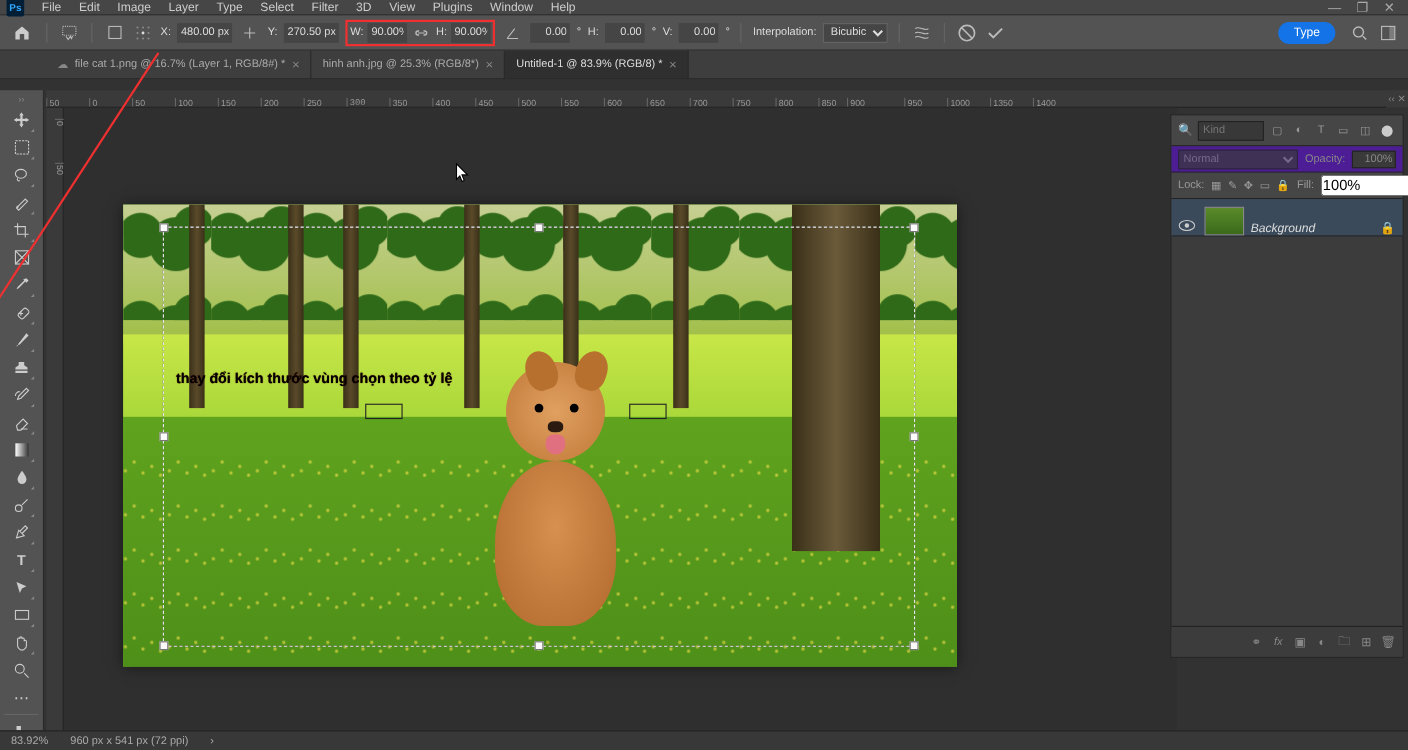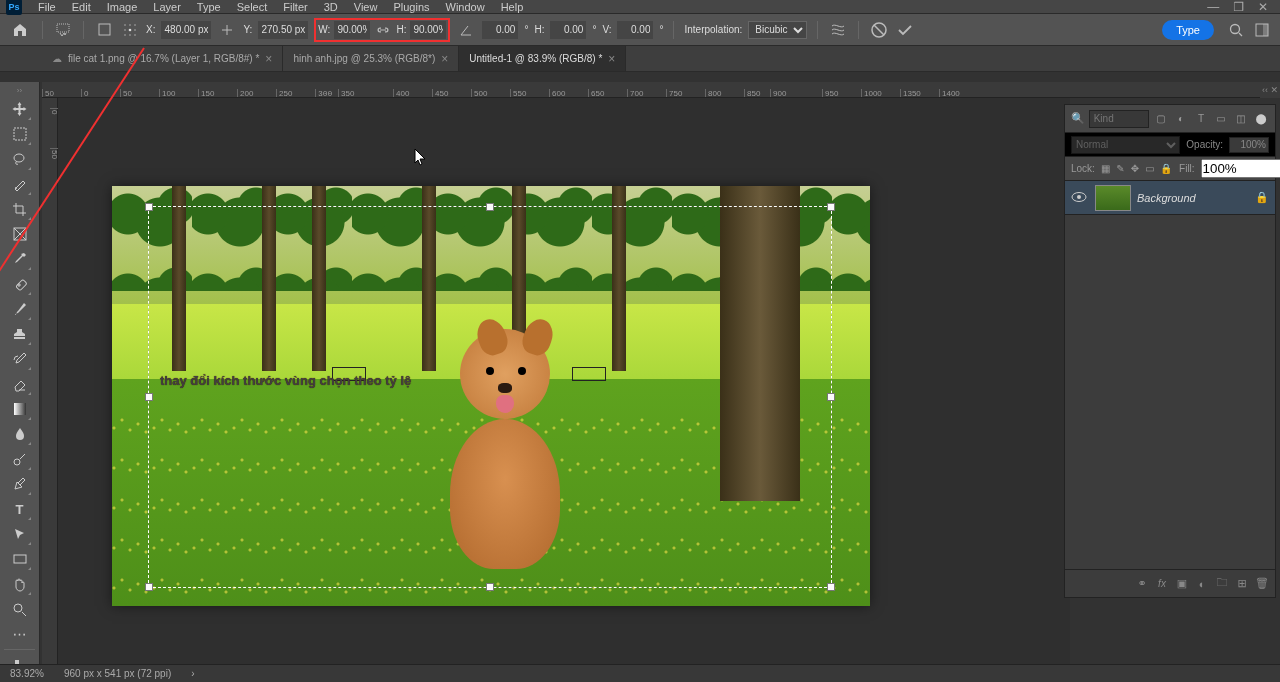--- a/index.html
+++ b/index.html
@@ -64,45 +64,45 @@
 .bench { position: absolute; top: 43%; width: 34px; height: 14px; border: 1px solid #222; }
 .dog { position: absolute; left: 42%; top: 34%; width: 150px; height: 240px; }
 .dog-body { position: absolute; bottom: 0; left: 20px; width: 110px; height: 150px; background: radial-gradient(ellipse at 50% 40%, #d89050, #b0682c); border-radius: 50% 50% 40% 40%; }
 .dog-head { position: absolute; top: 0; left: 30px; width: 90px; height: 90px; background: radial-gradient(circle at 50% 50%, #e0a060, #c07838); border-radius: 50%; }
 .dog-ear-l { position: absolute; top: -10px; left: 18px; width: 28px; height: 36px; background: #b8702e; border-radius: 50% 50% 40% 40%; transform: rotate(-20deg); }
 .dog-ear-r { position: absolute; top: -10px; right: -2px; width: 28px; height: 36px; background: #b8702e; border-radius: 50% 50% 40% 40%; transform: rotate(20deg); }
 .dog-eye { position: absolute; top: 38px; width: 8px; height: 8px; background: #000; border-radius: 50%; }
 .dog-eye.l { left: 26px; } .dog-eye.r { right: 24px; }
 .dog-nose { position: absolute; top: 54px; left: 38px; width: 14px; height: 10px; background: #2a1a10; border-radius: 40%; }
 .dog-tongue { position: absolute; top: 66px; left: 36px; width: 18px; height: 18px; background: #e07080; border-radius: 40% 40% 50% 50%; }
-.annotation { position: absolute; top: 150px; left: 48px; color: #404040; font-weight: bold; font-size: 13px; text-shadow: 0 0 1px #400; margin-top: 37px; }
+.annotation { position: absolute; top: 150px; left: 48px; color: #000000; font-weight: bold; font-size: 13px; text-shadow: 0 0 1px #400; }
 .selection { position: absolute; top: 20px; left: 36px; width: 684px; height: 382px; border: 1px dashed #000; outline: 1px dashed #fff; outline-offset: -1px; }
 .handle { position: absolute; width: 8px; height: 8px; background: #fafafa; border: 1px solid #777; }
 .h-tl{top:-4px;left:-4px}.h-tm{top:-4px;left:calc(50% - 4px)}.h-tr{top:-4px;right:-4px}
 .h-ml{top:calc(50% - 4px);left:-4px}.h-mr{top:calc(50% - 4px);right:-4px}
 .h-bl{bottom:-4px;left:-4px}.h-bm{bottom:-4px;left:calc(50% - 4px)}.h-br{bottom:-4px;right:-4px}
 .arrow-line { position: absolute; top: 48px; left: 143px; width: 1px; height: 290px; border-left: 2px solid #f03030; transform: rotate(33deg); transform-origin: top; }
 .cursor-arrow { position: absolute; top: 148px; left: 414px; color: #fff; font-size: 14px; text-shadow: 1px 1px 0 #000; pointer-events: none; }
 
 
 .dock-tabs { position: absolute; top: 82px; right: 0; width: 20px; height: 16px; background: #3a3a3a; display: flex; align-items: center; justify-content: center; gap: 3px; font-size: 9px; color: #888; }
 .right-panel { position: absolute; top: 104px; right: 4px; width: 212px; bottom: 84px; background: #3c3c3c; border: 1px solid #222; }
 .panel-tabs { height: 24px; display: flex; border-bottom: 1px solid #222; background: #3c3c3c; align-items: center;}
 .panel-tab { padding: 0 10px; line-height: 24px; font-size: 11px; color: #888; cursor: pointer;}
 .panel-tab.active { color: #ddd; background: #464646; }
 .panel-menu { margin-left: auto; padding: 0 6px; color: #888; cursor: pointer; }
 .layer-search { height: 28px; display: flex; align-items: center; padding: 0 6px; gap: 4px; border-bottom: 1px solid #222; background: #464646;}
 .layer-search input { flex: 1; width: 50px; height: 18px; background: #383838; border: 1px solid #222; color: #999; padding: 0 4px; font-size: 10px; }
 .layer-search .filter-icon { width: 16px; height: 16px; display:flex; align-items:center; justify-content:center; color:#999; font-size:10px; cursor:pointer; }
-.layer-mode-row { height: 24px; display: flex; align-items: center; padding: 0 6px; gap: 6px; border-bottom: 1px solid #222; background: #000000; font-size:10px; color:#888;}
+.layer-mode-row { height: 24px; display: flex; align-items: center; padding: 0 6px; gap: 6px; border-bottom: 1px solid #222; background: #4c1d95; font-size:10px; color:#888;}
 .layer-mode-row select { flex:1; background:#3a3a3a; border:1px solid #222; color:#888; height:18px; font-size:10px;}
 .layer-mode-row .pct { width: 40px; background:#3a3a3a; border:1px solid #222; color:#888; height:16px; font-size:10px; text-align:right; padding:0 2px;}
 .lock-row { height: 24px; display: flex; align-items: center; padding: 0 6px; gap: 6px; border-bottom: 1px solid #222; background: #464646; font-size:10px; color:#999;}
 .lock-row .lock-icon { width:16px; height:16px; display:flex; align-items:center; justify-content:center; font-size:10px; color:#999; cursor:pointer;}
-.layer-row { height: 34px; display: flex; align-items: center; padding: 0 6px; gap: 6px; background: #3a4a5a; border-bottom: 1px solid #222;}
+.layer-row { height: 34px; display: flex; align-items: flex-end; padding: 0 6px; gap: 6px; background: #3a4a5a; border-bottom: 1px solid #222;}
 .layer-eye { width: 18px; color:#ccc; cursor:pointer; }
 .layer-thumb { width: 36px; height: 26px; background: linear-gradient(#5a8a2a,#3a6a1a); border: 1px solid #888; }
 .layer-name { flex: 1; font-style: italic; font-size: 11px; color:#ddd; }
 .layer-locked { color:#aaa; font-size:11px; }
 .panel-bottom { position: absolute; bottom: 0; left:0; right:0; height: 28px; border-top:1px solid #222; background: #3c3c3c; display:flex; align-items:center; justify-content:flex-end; gap:2px; padding:0 4px;}
 .panel-bottom .pb-icon { width:18px; height:18px; display:flex; align-items:center; justify-content:center; color:#888; cursor:pointer; font-size:11px;}
 
 
 .statusbar { position: absolute; bottom: 0; left: 0; right: 0; height: 18px; background: #383838; border-top: 1px solid #222; display: flex; align-items: center; padding: 0 10px; gap: 20px; font-size: 10px; color:#aaa;}
 
@@ -254,21 +254,21 @@
 
 <div class="ruler-h" id="rulerH">
     <div class="tick" style="left: 0px;">50</div>
     <div class="tick" style="left: 39px;">0</div>
     <div class="tick" style="left: 78px;">50</div>
     <div class="tick" style="left: 117px;">100</div>
     <div class="tick" style="left: 156px;">150</div>
     <div class="tick" style="left: 195px;">200</div>
     <div class="tick" style="left: 234px;">250</div>
     <div class="tick" style="left: 273px; font-family: Liberation Mono, monospace;">300</div>
-    <div class="tick" style="left: 296px; text-align: center;">350</div>
+    <div class="tick" style="left: 312px; text-align: center;">350</div>
     <div class="tick" style="left: 351px;">400</div>
     <div class="tick" style="left: 390px;">450</div>
     <div class="tick" style="left: 429px;">500</div>
     <div class="tick" style="left: 468px;">550</div>
     <div class="tick" style="left: 507px;">600</div>
     <div class="tick" style="left: 546px;">650</div>
     <div class="tick" style="left: 585px;">700</div>
     <div class="tick" style="left: 624px;">750</div>
     <div class="tick" style="left: 663px;">800</div>
     <div class="tick" style="left: 702px;">850</div>

